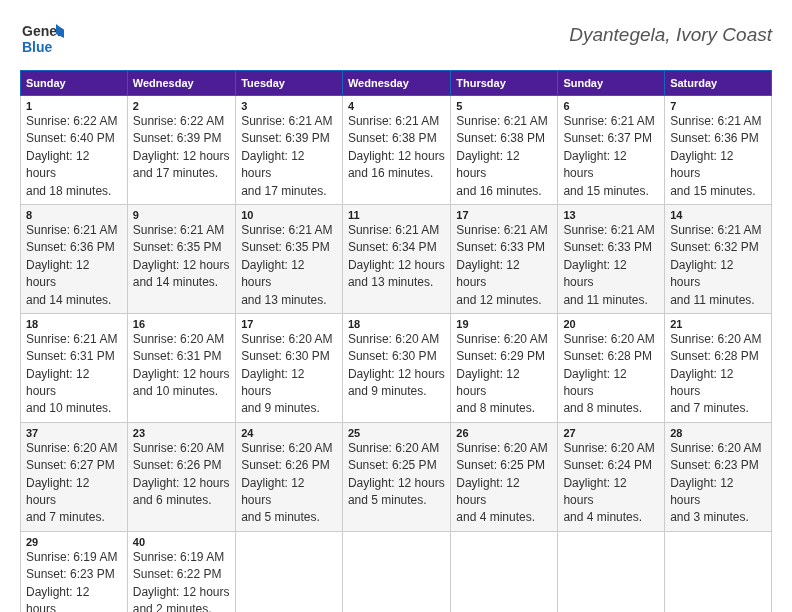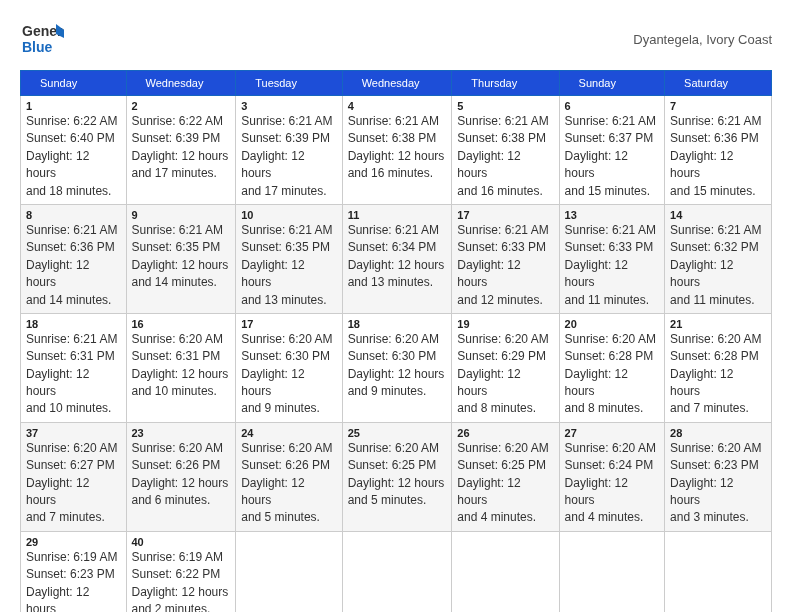--- a/index.html
+++ b/index.html
@@ -30,36 +30,37 @@
     .title-block {
       text-align: right;
     }
     .month-title {
       font-size: 32px;
       font-weight: 300;
       color: #333;
       line-height: 1.1;
     }
     .location-title {
-      font-size: 13px;
+      font-size: 19px;
       color: #555;
-      margin-top: 16px;
+      margin-top: 8px;
+      font-style: italic;
     }
     .calendar {
       width: 100%;
       border-collapse: collapse;
       font-size: 9.5px;
     }
     .calendar th {
-      background: #1d4ed8;
+      background: #4c1d95;
       color: #fff;
-      padding: 6px 19px;
+      padding: 6px 5px;
       text-align: left;
       font-size: 11px;
-      font-weight: 400;
+      font-weight: 700;
       border: 1px solid #1565c0;
     }
     .calendar td {
       border: 1px solid #ccc;
       vertical-align: top;
       padding: 4px 5px;
       width: 113px;
       height: 82px;
       background: #fff;
     }

